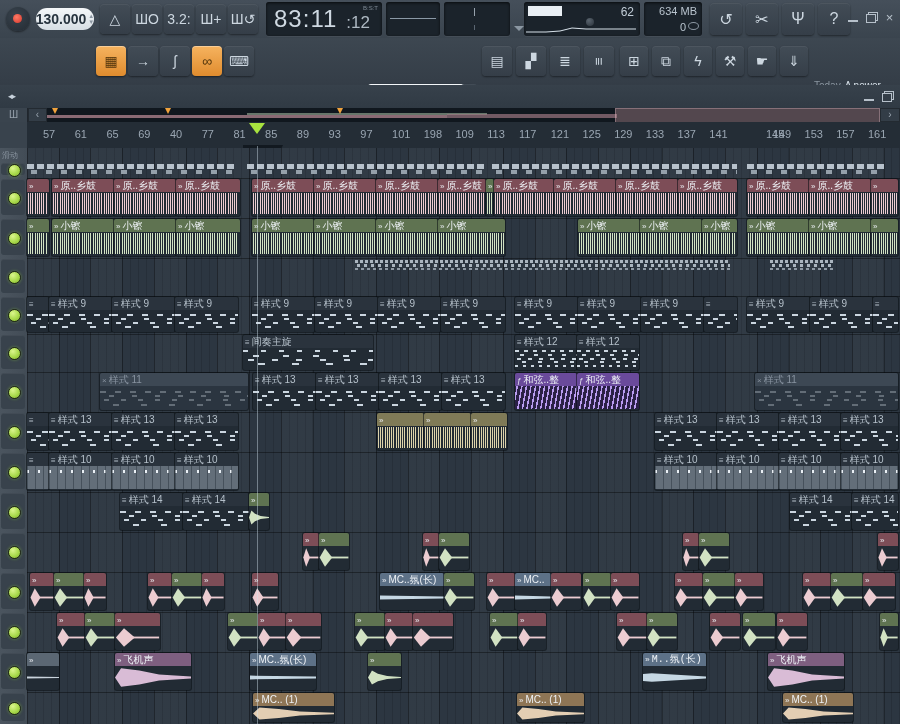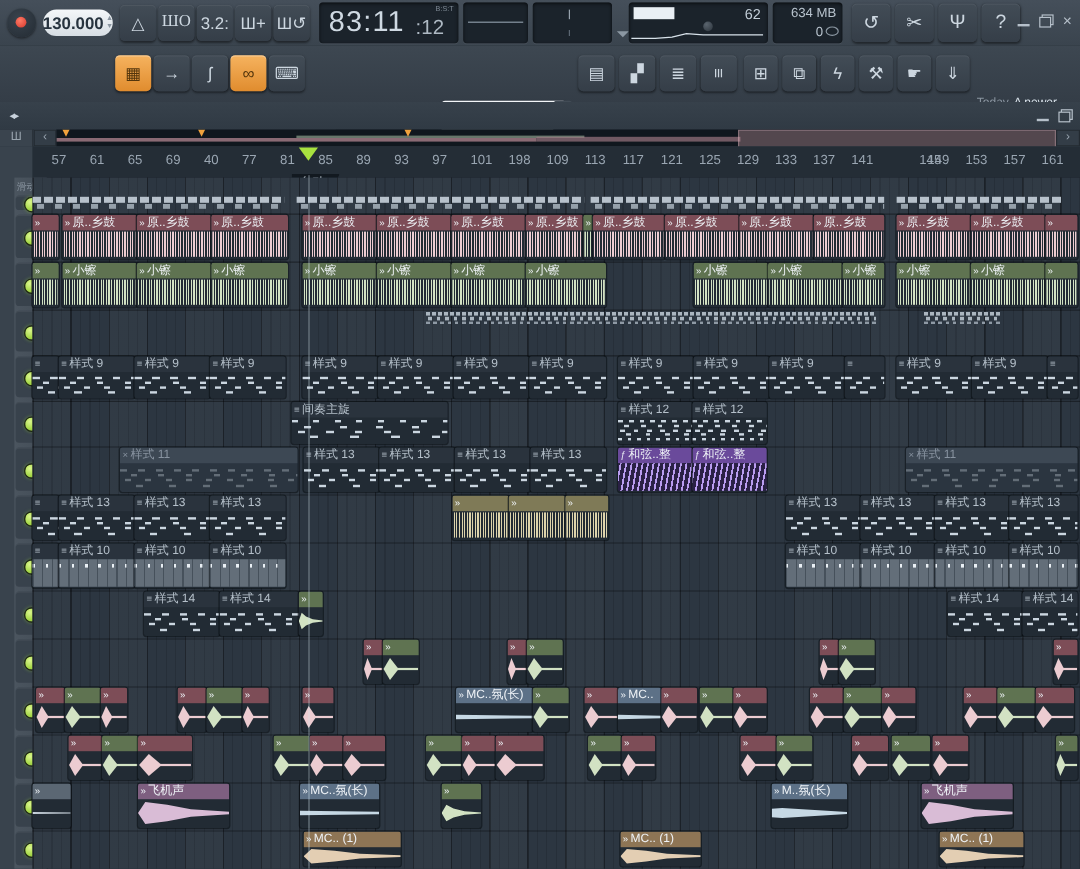--- a/index.html
+++ b/index.html
@@ -73,21 +73,21 @@
   #navstrip .band3{position:absolute;left:400px;top:6px;width:170px;height:4px;background:#9b7680;opacity:.7}
   #navstrip .view{position:absolute;top:0;height:14px;background:rgba(210,160,170,.35);border:1px solid rgba(230,190,200,.35)}
   .navflag{position:absolute;top:0;width:0;height:0;border-left:3px solid transparent;border-right:3px solid transparent;border-top:6px solid #f0a23c}
   
   #ruler{position:absolute;left:27px;top:122px;width:873px;height:26px;background:#242d36;border-bottom:1px solid #171d24}
   .rnum{position:absolute;top:6px;font-size:11px;color:#9aa6b2}
   #pmark{position:absolute;left:249px;top:123px;width:0;height:0;border-left:8px solid transparent;border-right:8px solid transparent;border-top:11px solid #a8e23f}
   #mtab{position:absolute;left:243px;top:145px;height:17px;padding:0 12px 0 6px;background:#121920;color:#dce6ee;font-size:11px;line-height:17px;
     clip-path:polygon(0 0,100% 0,calc(100% - 8px) 100%,0 100%)}
   
-  #lcol{position:absolute;left:12px;top:148px;width:27px;height:576px;background:linear-gradient(90deg,#4b555f,#424c56);border-right:1px solid #1f262d}
+  #lcol{position:absolute;left:0;top:148px;width:27px;height:576px;background:linear-gradient(90deg,#4b555f,#424c56);border-right:1px solid #1f262d}
   #scl{position:absolute;left:2px;top:2px;font-size:8px;color:#8a95a0}
   .hcell{position:absolute;left:1px;width:24px;background:#38424c;border-radius:3px;box-shadow:inset 0 1px 0 rgba(255,255,255,.05)}
   .led{position:absolute;left:7px;width:11px;height:11px;border-radius:50%;border:1px solid #202a12;
     background:radial-gradient(circle at 35% 30%,#dbf68d,#a9da4b 55%,#7fae2f);box-shadow:0 0 3px rgba(150,210,70,.5)}
   #grid{position:absolute;left:27px;top:148px;width:873px;height:576px;background-color:#2c3641;
     background-image:
       repeating-linear-gradient(90deg,rgba(255,255,255,.022) 0 31.73px,rgba(0,0,0,0) 31.73px 63.46px),
       repeating-linear-gradient(90deg,rgba(0,0,0,.30) 0 1px,transparent 1px 31.73px),
       repeating-linear-gradient(90deg,rgba(0,0,0,.13) 0 1px,transparent 1px 7.93px)}
   .trow{position:absolute;left:0;width:873px;border-bottom:1px solid rgba(0,0,0,.38)}
@@ -150,21 +150,21 @@
       <i></i>
     </div>
   <div id="tempo" class="abs">
     <span>130.000</span>
     <span class="spin">▲<br>▼</span>
   </div>
   <div id="g-trans">
       <div class="tbtn" style="left: 100px; top: 4px;">
         <span>△</span>
       </div>
-      <div class="tbtn" style="left: 132px; top: 4px; font-family: Liberation Serif, serif;">
+      <div class="tbtn" style="left: 132px; top: 4px;">
         <span>ШO</span>
       </div>
       <div class="tbtn" style="left: 164px; top: 4px;">
         <span>3.2:</span>
       </div>
       <div class="tbtn" style="left: 196px; top: 4px;">
         <span>Ш+</span>
       </div>
       <div class="tbtn" style="left: 228px; top: 4px;">
         <span>Ш↺</span>
@@ -1254,21 +1254,21 @@
         </div>
       </div>
       <div class="clip" style="left: 341px; width: 33px; top: 1px; height: 37px;">
         <div class="ch" style="background: rgb(95, 115, 81);"><span class="ic">»</span><span class="lb"></span></div>
         <div class="cb">
           <svg viewBox="0 0 100 30" preserveAspectRatio="none" class="wv">
             <polygon points="0,15 12,6 30,10 58,13 100,14.4 100,15.6 58,17 30,20 12,24" fill="#d2e2c3"></polygon>
           </svg>
         </div>
       </div>
-      <div class="clip" style="left: 616px; width: 63px; top: 1px; height: 37px;">
+      <div class="clip" style="left: 616px; width: 63px; top: 1px; height: 37px; font-family: Liberation Mono, monospace;">
         <div class="ch" style="background: rgb(93, 113, 135);"><span class="ic">»</span><span class="lb">M..氛(长)</span></div>
         <div class="cb">
           <svg viewBox="0 0 100 30" preserveAspectRatio="none" class="wv">
             <polygon points="0,10.5 14,9.5 100,13.8 100,16.2 14,20.5 0,19.5" fill="#c6d8e4"></polygon>
           </svg>
         </div>
       </div>
       <div class="clip" style="left: 741px; width: 76px; top: 1px; height: 37px;">
         <div class="ch" style="background: rgb(126, 95, 128);"><span class="ic">»</span><span class="lb">飞机声</span></div>
         <div class="cb">

